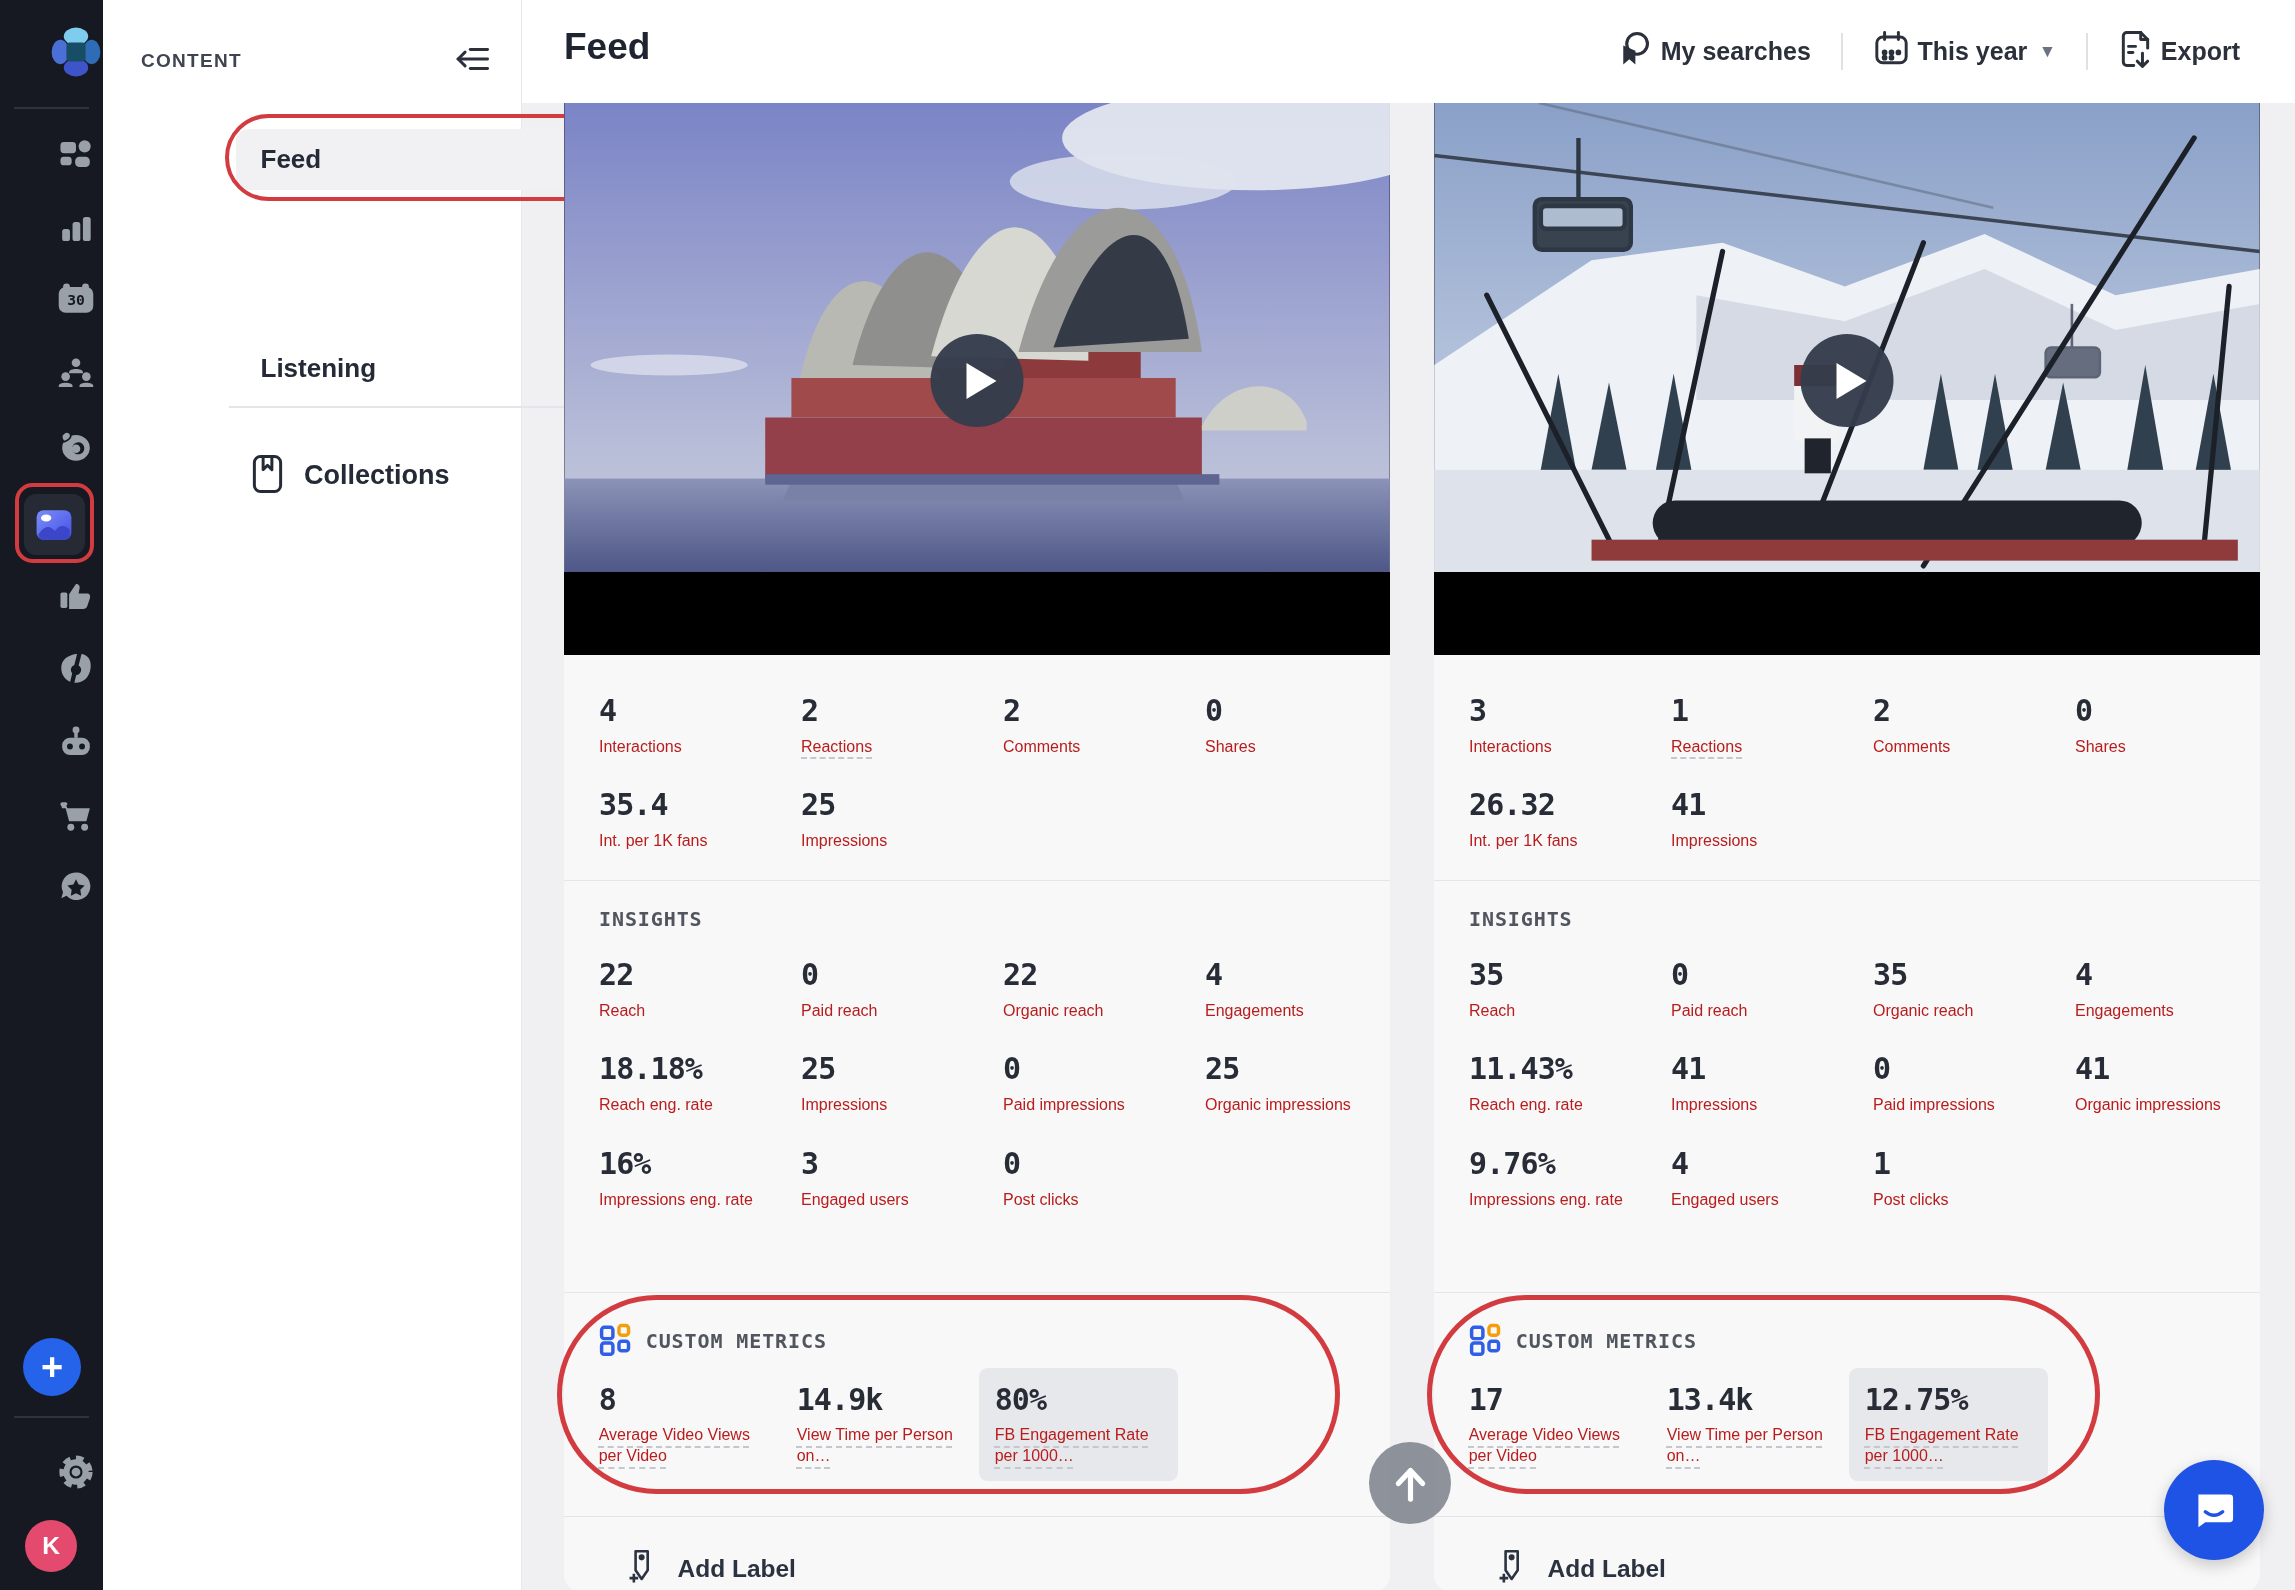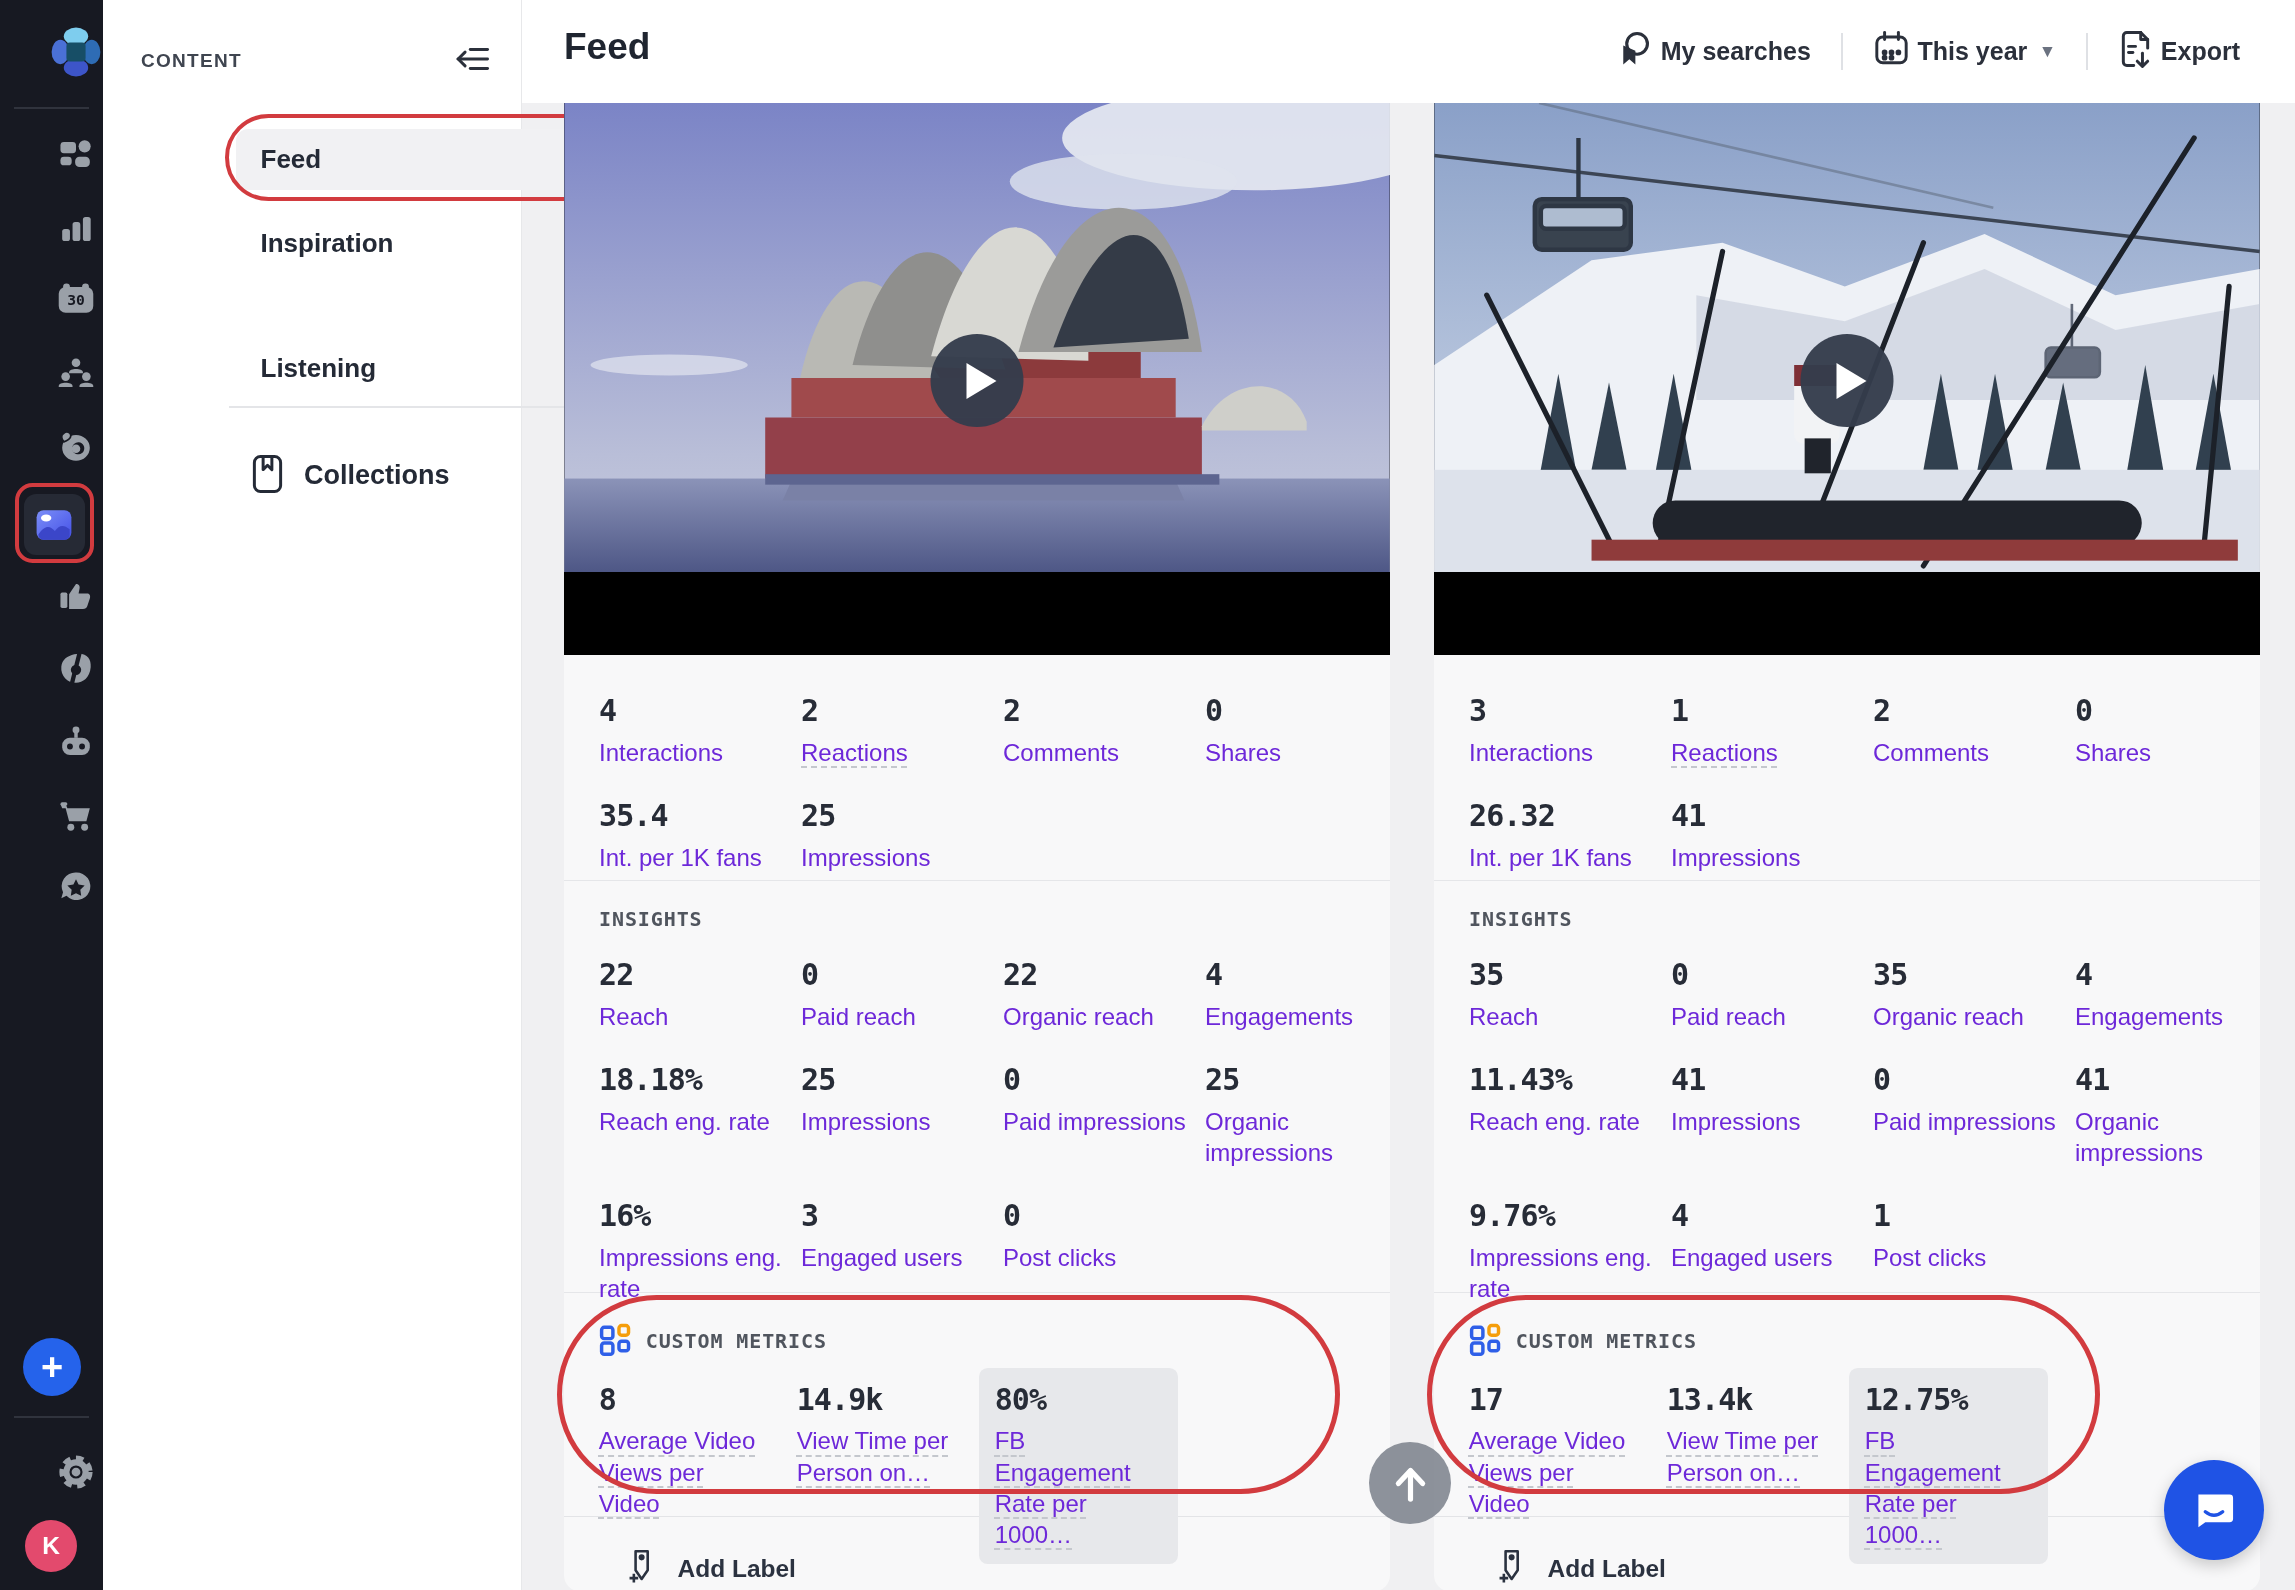--- a/index.html
+++ b/index.html
@@ -36,21 +36,21 @@
   
   .card { position:absolute; top:103px; width:826px; height:1488px; background:#f8f8f9; border-radius:0 0 15.7px 15.7px; overflow:hidden; }
   .card.c1 { left:564px; } .card.c2 { left:1434px; }
   .thumb { position:relative; width:826px; height:552px; background:#000; }
   .thumb svg { position:absolute; left:0; top:0; }
   .play { position:absolute; left:50%; top:231px; transform:translateX(-50%); width:93px; height:93px; border-radius:50%; background:rgba(52,60,76,.96); display:flex; align-items:center; justify-content:center; }
   .play:after { content:""; display:block; margin-left:8.7px; border-left:30px solid #fff; border-top:18.4px solid transparent; border-bottom:18.4px solid transparent; }
 
   .sect { padding:0 35px; }
   .v { font-family:"DejaVu Sans Mono", monospace; font-weight:bold; font-size:30px; color:#272c37; letter-spacing:-0.9px; display:block; }
-  .lb { font-size:24px; color:#6d28d9; line-height:1.3; margin-top:8.7px; display:inline-block; }
+  .lb { font-size:16px; color:#b91c1c; line-height:1.3; margin-top:8.7px; display:inline-block; }
   .u  { text-decoration:underline dashed #c4c7cd 1.7px; text-underline-offset:6.1px; }
   .grid4 { display:grid; grid-template-columns:202px 202px 202px 1fr; }
   .grid4 > div { margin-bottom:30px; }
   .stats { padding-top:38px; height:226px; border-bottom:0.9px solid #e5e6e9; }
   .insights { padding-top:26px; height:412px; border-bottom:0.9px solid #e5e6e9; }
   .sect-title { font-family:"DejaVu Sans Mono", monospace; font-weight:bold; font-size:20px; letter-spacing:0.9px; color:#50555e; }
   .insights .grid4 { margin-top:26px; }
   .custom { height:223px; padding:30px 35px 0 19px; }
   .custom-head { display:flex; align-items:center; gap:14px; padding-left:15.7px; }
   .cgrid { display:grid; grid-template-columns:198px 198px 199px 1fr; margin-top:8.7px; }
@@ -195,23 +195,20 @@
         <line x1="20" y1="11" x2="40" y2="11"></line>
         <line x1="6" y1="22" x2="40" y2="22"></line>
           <path d="M14 14l-8 8 8 8"></path>
         <line x1="20" y1="33" x2="40" y2="33"></line>
       </svg>
     </span>
   </div>
 
   <div class="nav-pill">
     <span class="nav-label">Feed</span>
-  </div>
-  <div class="nav-item" style="top:219px">
-    <span class="nav-label">Inspiration</span>
   </div>
   <div class="nav-item" style="top:344px">
     <span class="nav-label">Listening</span>
   </div>
   <div class="panel-div"></div>
   <div class="collections">
     <span>
       <svg width="35" height="42" viewBox="0 0 40 48" fill="none" stroke="#242a36" stroke-width="3.4" stroke-linejoin="round">
         <rect x="5" y="4" width="30" height="40" rx="7"></rect>
         <path d="M15 4v15l5-5 5 5V4"></path>

